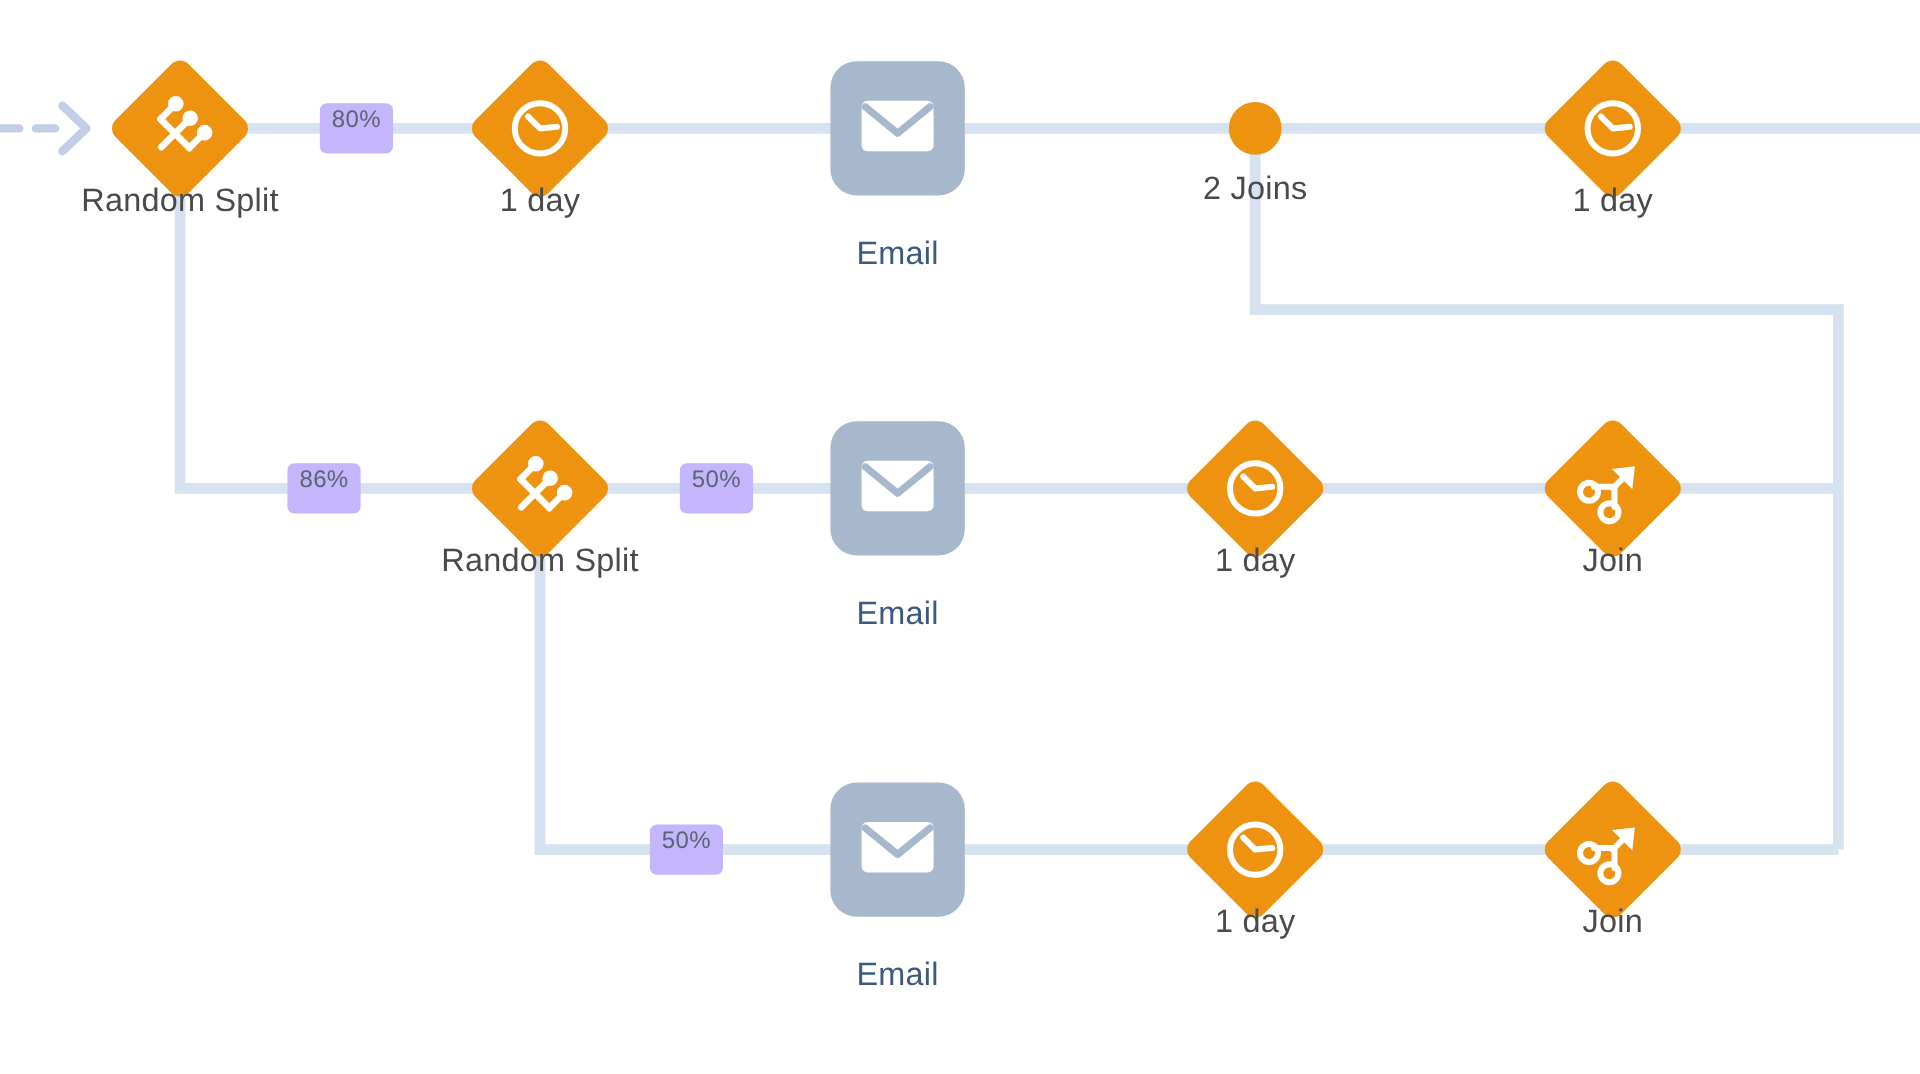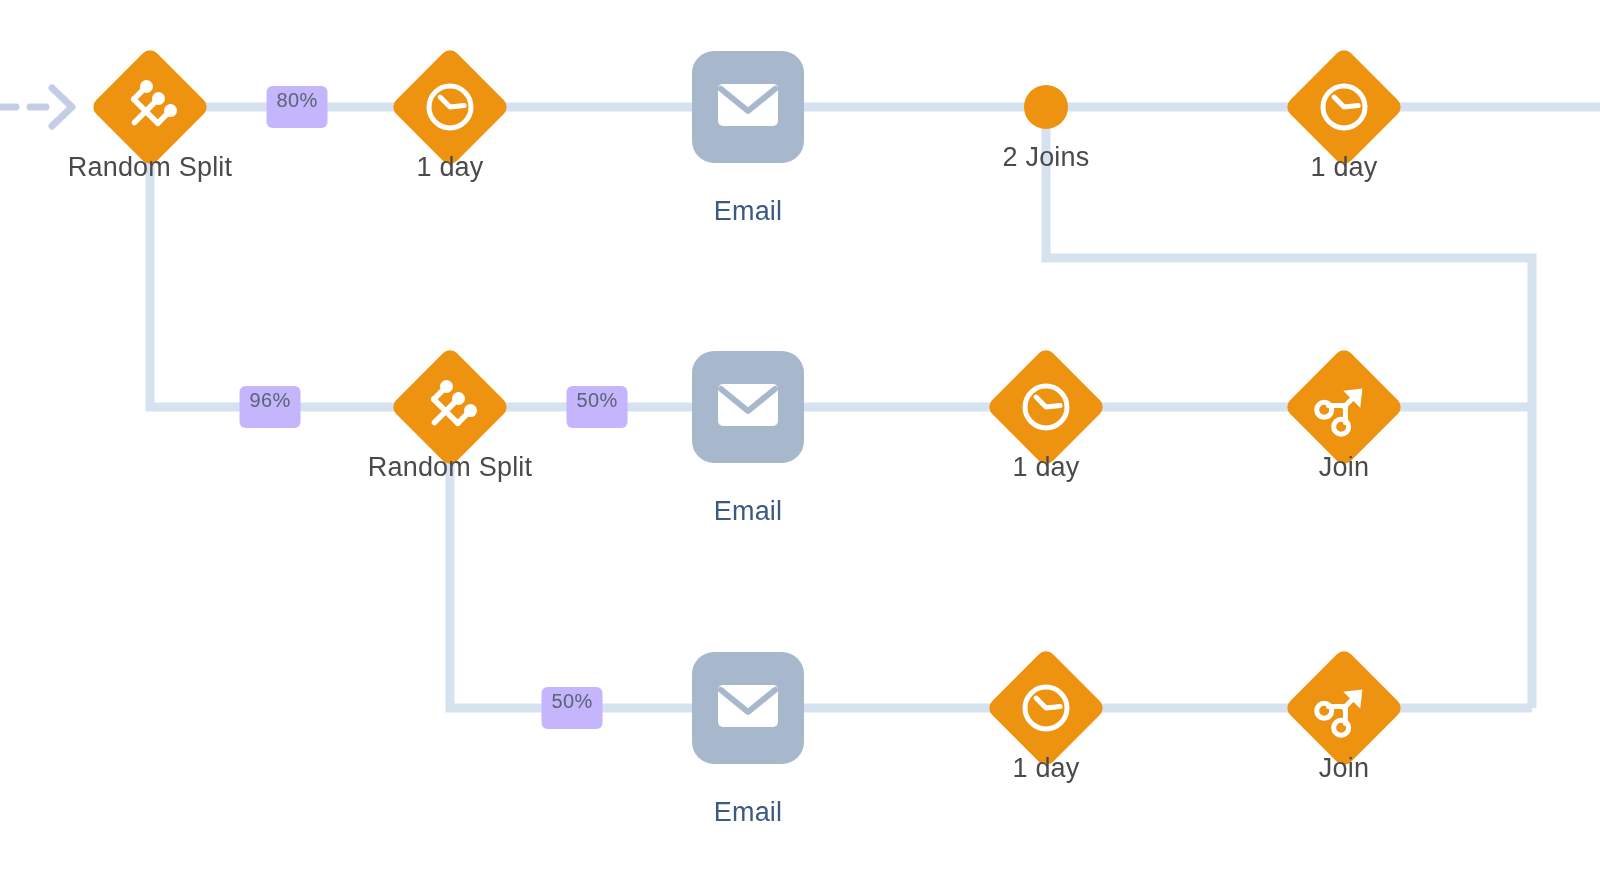--- a/index.html
+++ b/index.html
@@ -280,17 +280,17 @@
         </g>
         <circle cx="13" cy="13" r="7.5" stroke="#ffffff" stroke-width="5" fill="none"></circle>
         <circle cx="13" cy="37" r="7.5" stroke="#ffffff" stroke-width="5" fill="none"></circle>
         <path d="M 40 13 L 55 25 L 40 37 Z" fill="#ffffff"></path>
       </svg>
     </div>
     <div class="node-label diamond-label">Join</div>
   </div>
 
   <div class="edge-label" style="left:297px; top:107px;">80%</div>
-  <div class="edge-label" style="left:270px; top:407px;">96%</div>
+  <div class="edge-label" style="left:270px; top:407px;">86%</div>
   <div class="edge-label" style="left:597px; top:407px;">50%</div>
   <div class="edge-label" style="left:572px; top:708px;">50%</div>
 
 </div>
 
 </body></html>

